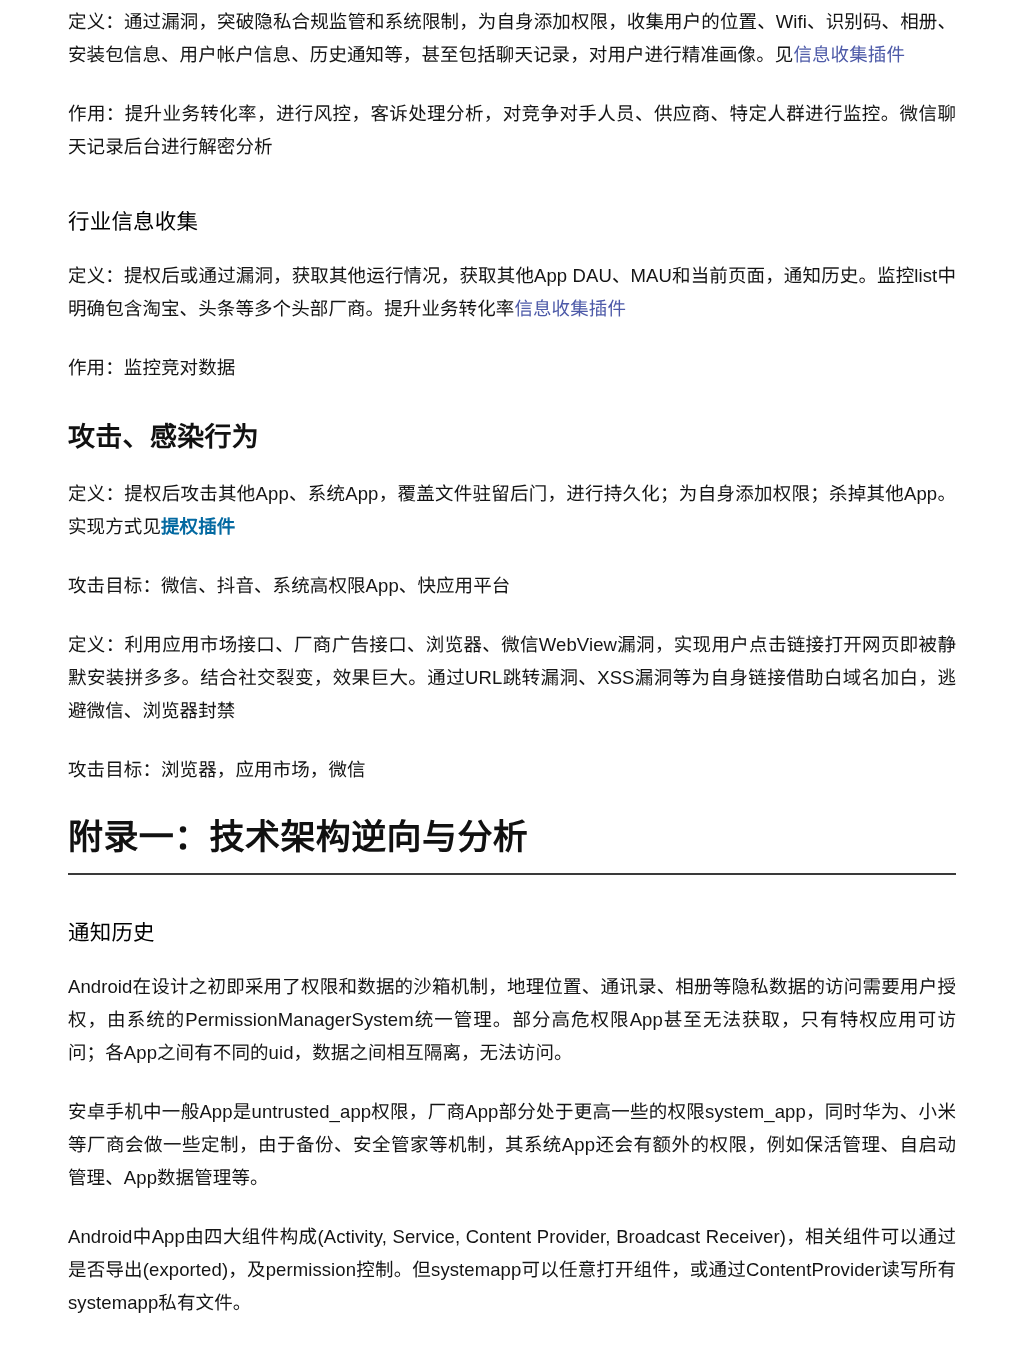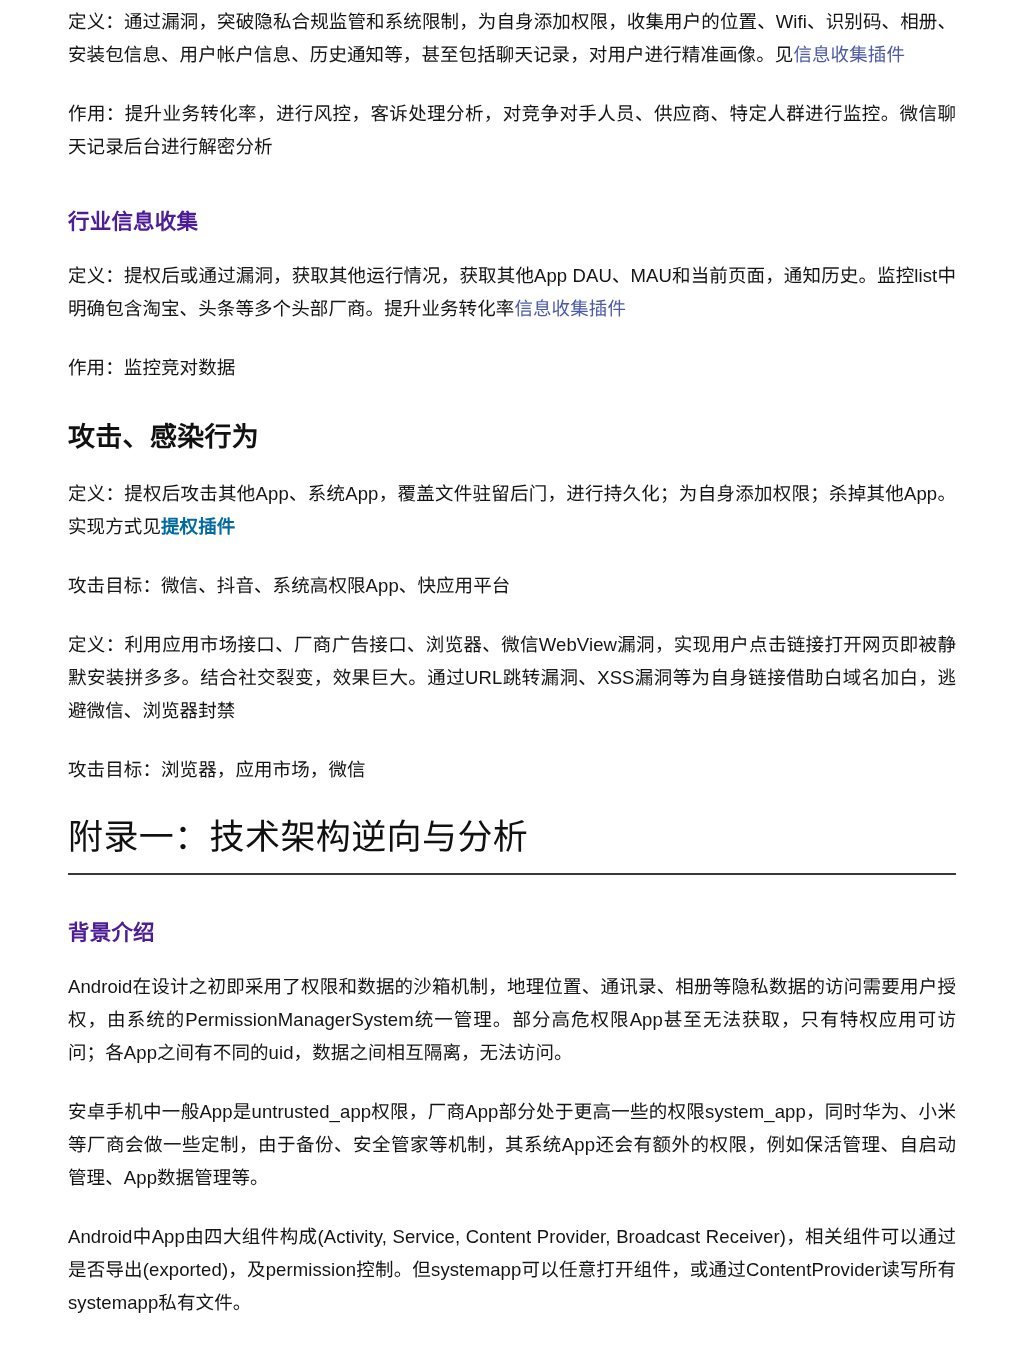--- a/index.html
+++ b/index.html
@@ -39,21 +39,21 @@
     color: #141414;
     text-align: justify;
     text-justify: inter-ideograph;
     word-break: break-word;
   }
 
   h1.h1 {
     margin: 18px 0 0 0;
     padding: 0;
     font-size: 35px;
-    font-weight: 400;
+    font-weight: 700;
     line-height: 1.35;
     letter-spacing: 0.4px;
     color: #111111;
   }
   .rule {
     height: 0;
     border: 0;
     border-top: 2.4px solid #3a3a3a;
     margin: 13px 0 26px 0;
     width: 888px;
@@ -64,24 +64,24 @@
     font-size: 27px;
     font-weight: 700;
     line-height: 1.4;
     letter-spacing: 0.3px;
     color: #111111;
   }
 
   h3.h3 {
     margin: 43px 0 22px 0;
     font-size: 21.5px;
-    font-weight: 700;
+    font-weight: 400;
     line-height: 1.45;
     letter-spacing: 0.2px;
-    color: #4c1d95;
+    color: #000000;
   }
 
   a.doclink, .doclink {
     color: #4d5aa8;
     text-decoration: none;
   }
 </style>
 </head>
 <body>
 
@@ -92,18 +92,18 @@
       <h3 class="h3"><span>行业信息收集</span></h3>
       <p class="para"><span>定义：提权后或通过漏洞，获取其他运行情况，获取其他App DAU、MAU和当前页面，通知历史。监控list中明确包含淘宝、头条等多个头部厂商。提升业务转化率</span><a class="doclink" href="#" style="color: rgb(77, 90, 168);">信息收集插件</a></p>
       <p class="para"><span>作用：监控竞对数据</span></p>
       <h2 class="h2"><span>攻击、感染行为</span></h2>
       <p class="para"><span>定义：提权后攻击其他App、系统App，覆盖文件驻留后门，进行持久化；为自身添加权限；杀掉其他App。实现方式见</span><a class="doclink" href="#" style="color: #0369a1; font-weight: bold;">提权插件</a></p>
       <p class="para"><span>攻击目标：微信、抖音、系统高权限App、快应用平台</span></p>
       <p class="para"><span>定义：利用应用市场接口、厂商广告接口、浏览器、微信WebView漏洞，实现用户点击链接打开网页即被静默安装拼多多。结合社交裂变，效果巨大。通过URL跳转漏洞、XSS漏洞等为自身链接借助白域名加白，逃避微信、浏览器封禁</span></p>
       <p class="para"><span>攻击目标：浏览器，应用市场，微信</span></p>
       <h1 class="h1"><span>附录一：技术架构逆向与分析</span></h1>
       <div class="rule" style="border-top-color: rgb(58, 58, 58);"></div>
-      <h3 class="h3"><span>背景介绍</span></h3>
+      <h3 class="h3"><span>通知历史</span></h3>
       <p class="para"><span>Android在设计之初即采用了权限和数据的沙箱机制，地理位置、通讯录、相册等隐私数据的访问需要用户授权，由系统的PermissionManagerSystem统一管理。部分高危权限App甚至无法获取，只有特权应用可访问；各App之间有不同的uid，数据之间相互隔离，无法访问。</span></p>
       <p class="para"><span>安卓手机中一般App是untrusted_app权限，厂商App部分处于更高一些的权限system_app，同时华为、小米等厂商会做一些定制，由于备份、安全管家等机制，其系统App还会有额外的权限，例如保活管理、自启动管理、App数据管理等。</span></p>
       <p class="para"><span>Android中App由四大组件构成(Activity, Service, Content Provider, Broadcast Receiver)，相关组件可以通过是否导出(exported)，及permission控制。但systemapp可以任意打开组件，或通过ContentProvider读写所有systemapp私有文件。</span></p>
     </div>
 </div>
 
 </body></html>

